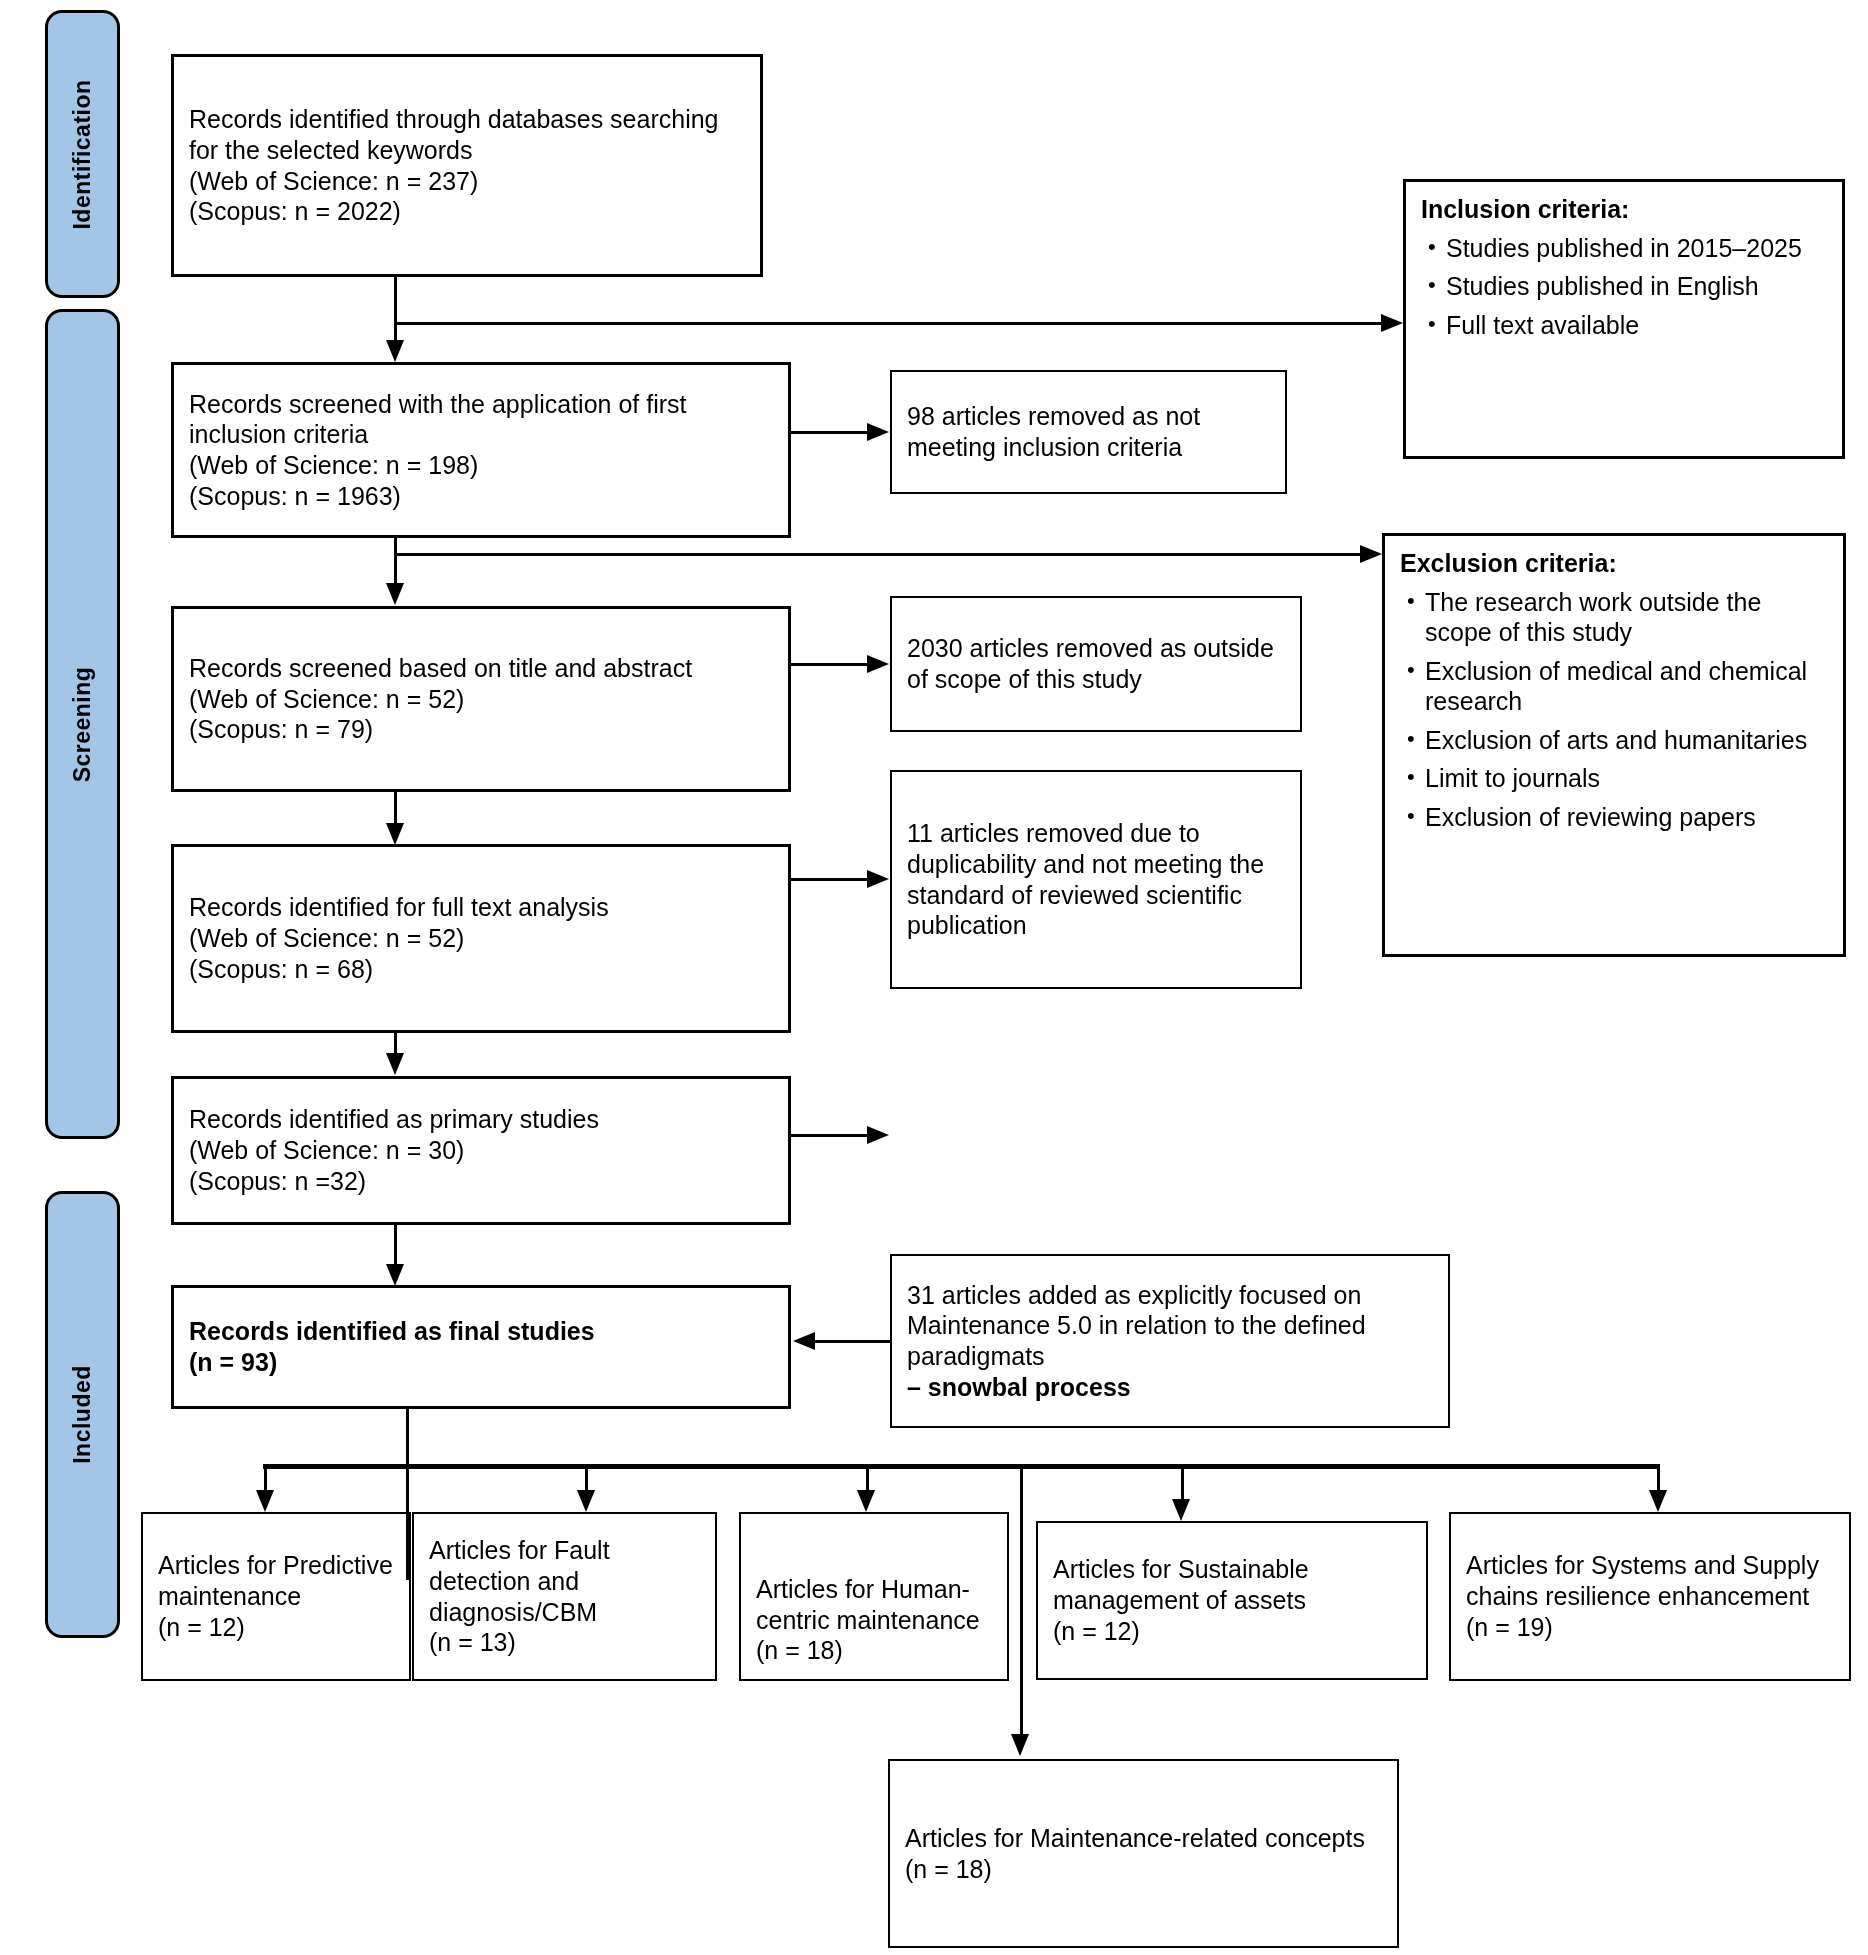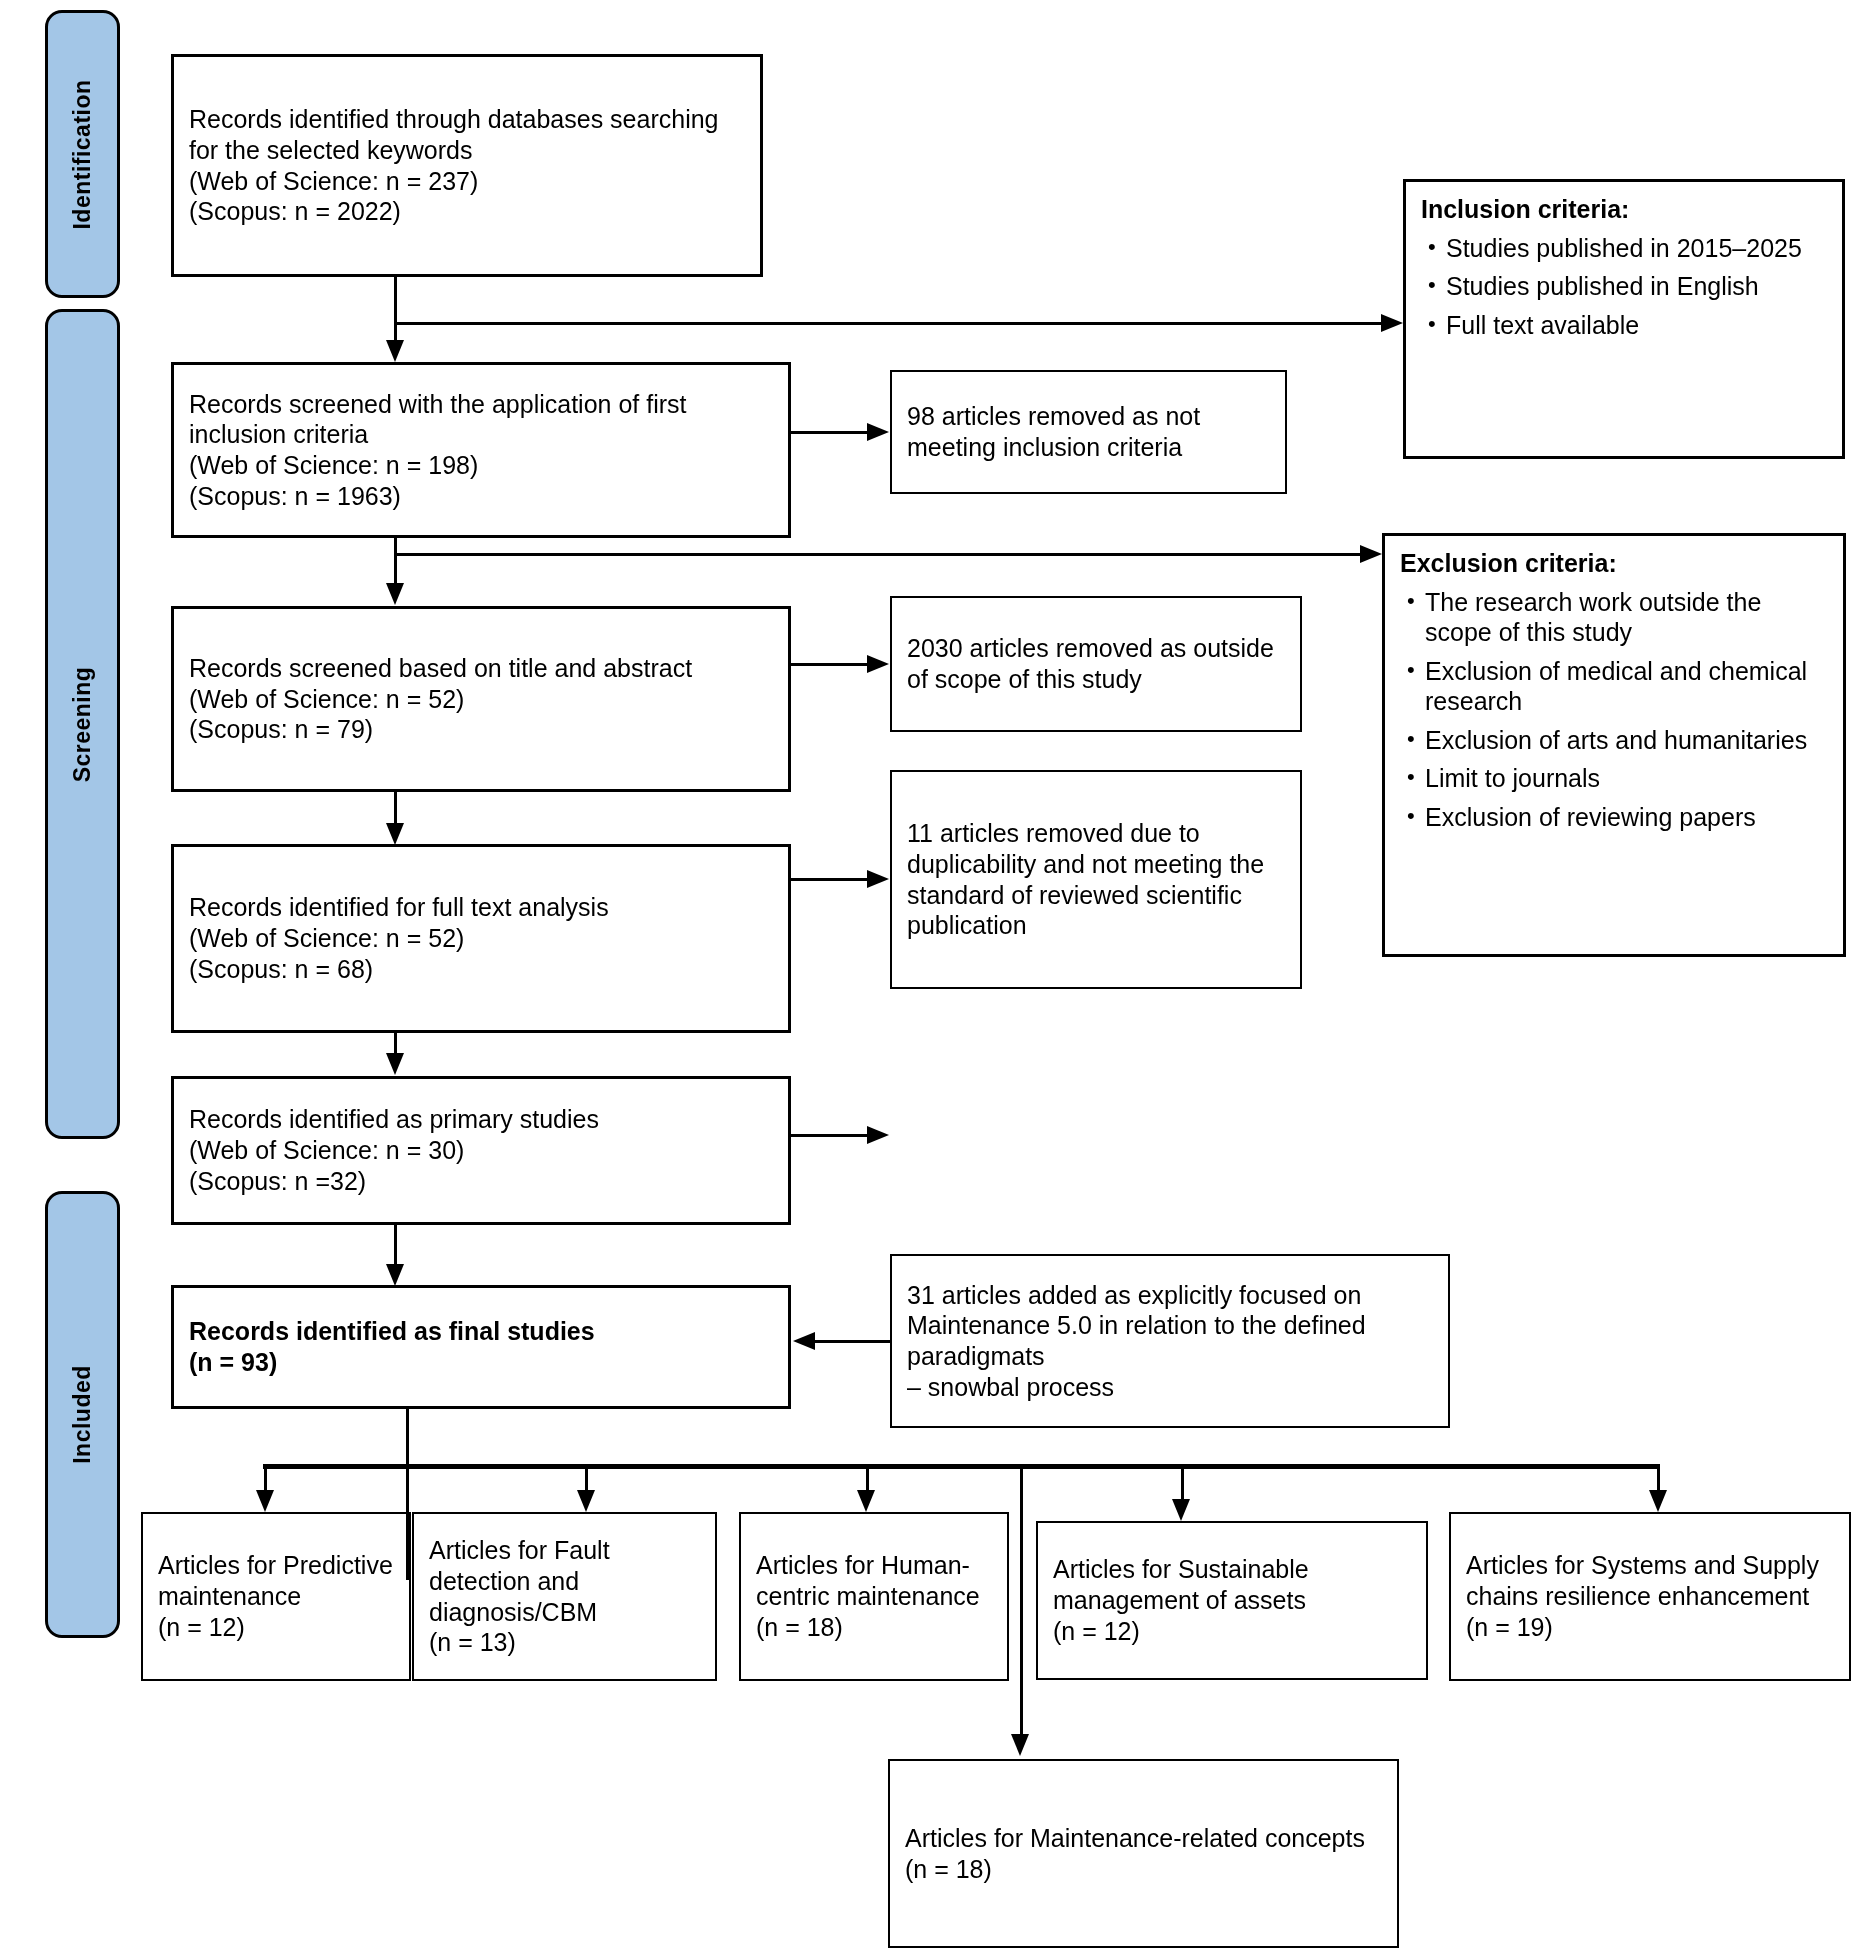--- a/index.html
+++ b/index.html
@@ -51,21 +51,21 @@
     font-size: 25px;
     line-height: 1.23;
     color: #000000;
     white-space: pre-line;
     display: flex;
     flex-direction: column;
     justify-content: center;
   }
   .box.thin { border-width: 2.5px; }
   .box.bold-text { font-weight: bold; }
-  .box .bold { font-weight: normal; }
+  .box .bold { font-weight: bold; }
 
   
   .crit {
     position: absolute;
     background: #ffffff;
     border: 3px solid #000000;
     box-sizing: border-box;
     padding: 12px 15px;
     font-size: 25px;
     line-height: 1.22;
@@ -221,21 +221,21 @@
   <div class="box thin" style="left:141px; top:1512px; width:270px; height:169px; font-size:25px;">
     <span>Articles for Predictive maintenance
 (n = 12)</span>
   </div>
 
   <div class="box thin" style="left:412px; top:1512px; width:305px; height:169px; font-size:25px;">
     <span>Articles for Fault detection and diagnosis/CBM
 (n = 13)</span>
   </div>
 
-  <div class="box thin" style="left:739px; top:1512px; width:270px; height:169px; font-size:25px;">
+  <div class="box thin" style="left:739px; top:1512px; width:270px; height:169px; font-size:25px;justify-content:flex-end;">
     <span>Articles for Human-centric maintenance
 (n = 18)</span>
   </div>
 
   <div class="box thin" style="left:1036px; top:1521px; width:392px; height:159px; font-size:25px;">
     <span>Articles for Sustainable management of assets
 (n = 12)</span>
   </div>
 
   <div class="box thin" style="left:1449px; top:1512px; width:402px; height:169px; font-size:25px;">

